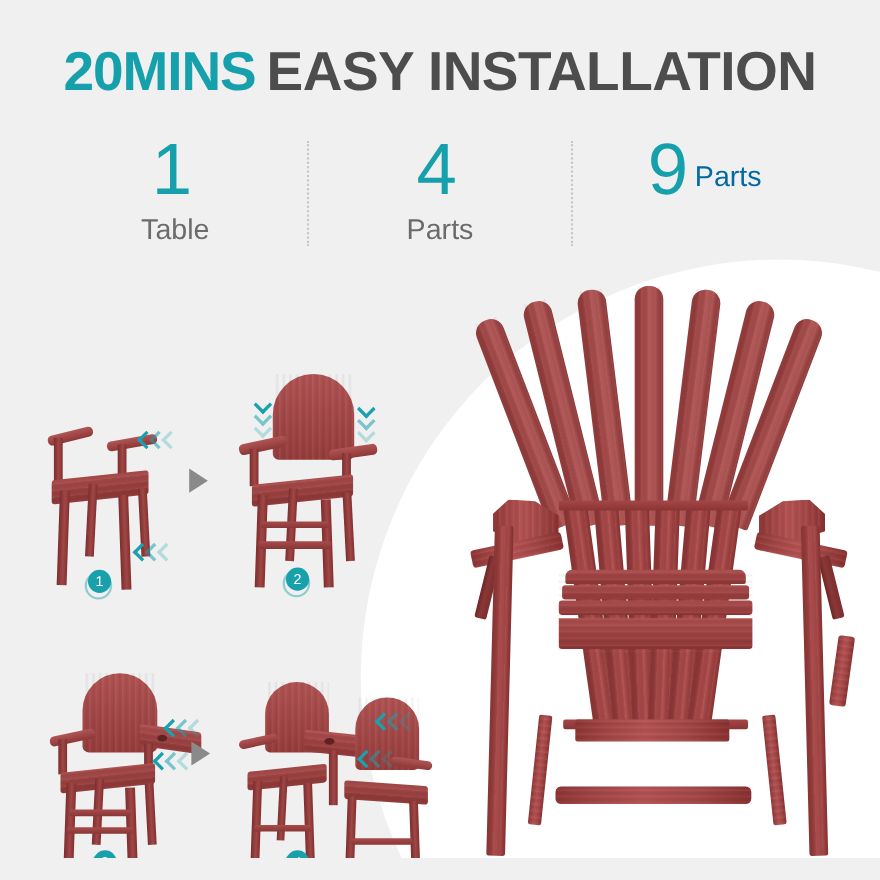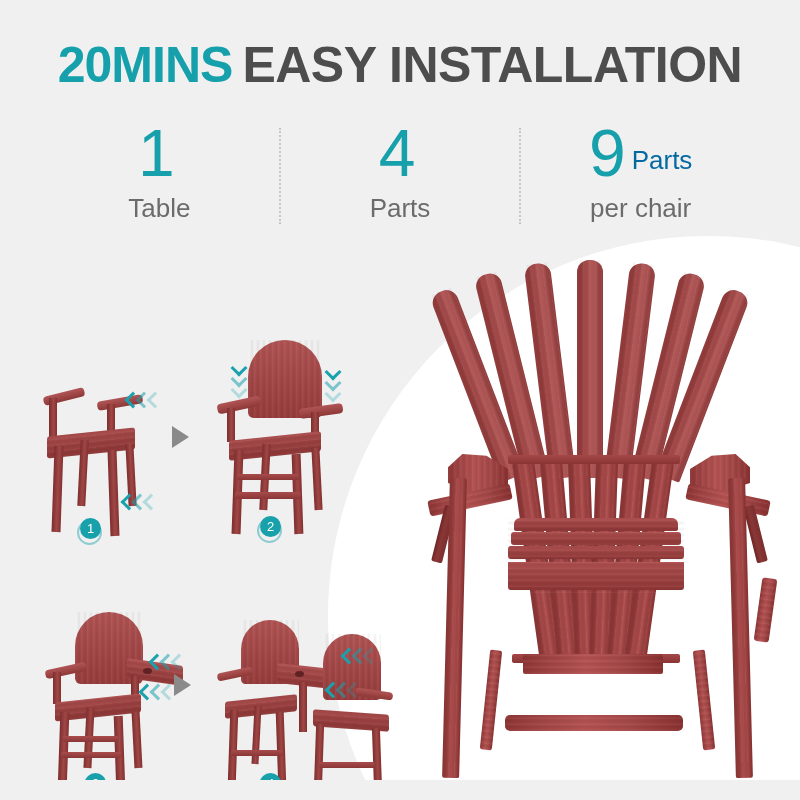--- a/index.html
+++ b/index.html
@@ -163,21 +163,20 @@
         <span class="stat-inline"></span>
       </div>
       <div class="stat-label">Parts</div>
     </div>
     <div class="divider"></div>
     <div class="stat">
       <div class="stat-top">
         <span class="stat-num">9</span>
         <span class="stat-inline">Parts</span>
       </div>
-      <div class="stat-label">per chair</div>
     </div>
   </div>
 
   <div id="circle"></div>
 
   <div id="exploded">
 
     <div class="fanslat" style="left:100px;top:28px;height:200px;transform:rotate(-21deg);transform-origin:bottom center;">
         <div class="grain"></div>
       </div>

